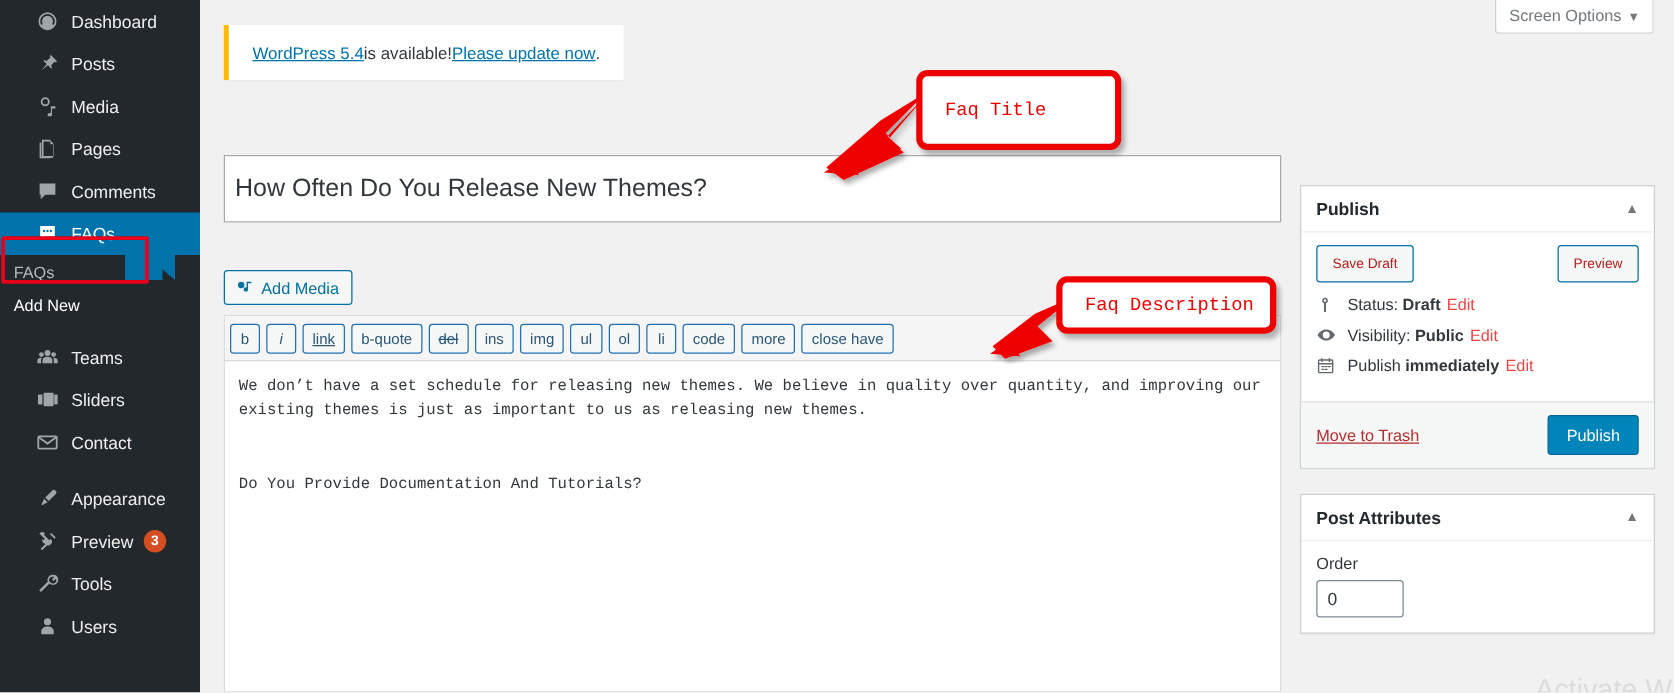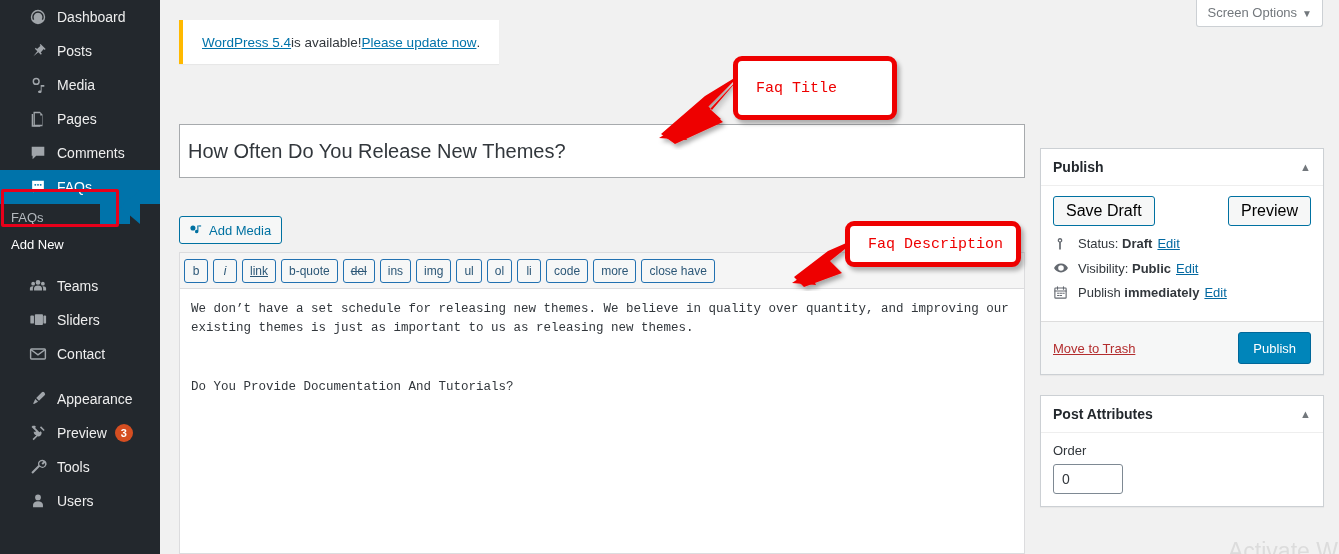--- a/index.html
+++ b/index.html
@@ -243,40 +243,40 @@
   #publish-actions {
     display: flex; align-items: center; justify-content: space-between;
     margin-bottom: 10px;
   }
   .btn-secondary {
     height: 30px;
     padding: 0 12px;
     background: #f6f7f7;
     border: 1px solid #0071a1;
     border-radius: 3px;
-    color: #000000;
-    font-size: 16px;
+    color: #b91c1c;
+    font-size: 11px;
     cursor: pointer;
     font-family: "Liberation Sans", sans-serif;
   }
   .misc-row {
     display: flex; align-items: center;
     margin: 9px 0;
     font-size: 13px;
     color: #32373c;
     white-space: nowrap;
   }
   .misc-row .m-ico {
     width: 20px; flex: none;
     display: flex; align-items: center; justify-content: flex-start;
     color: #646970;
     margin-right: 5px;
   }
   .misc-row b { font-weight: bold; }
-  .misc-row a { color: #0369a1; text-decoration: underline; margin-left: 5px; cursor: pointer; }
+  .misc-row a { color: #ef4444; margin-left: 5px; cursor: pointer; }
   #publish-footer {
     display: flex; align-items: center; justify-content: space-between;
     padding: 10px 12px;
     background: #f6f7f7;
     border-top: 1px solid #ddd;
   }
   #move-trash { color: #b32d2e; text-decoration: underline; font-size: 13px; cursor: pointer; }
   #publish-btn {
     height: 32px;
     padding: 0 14px;

